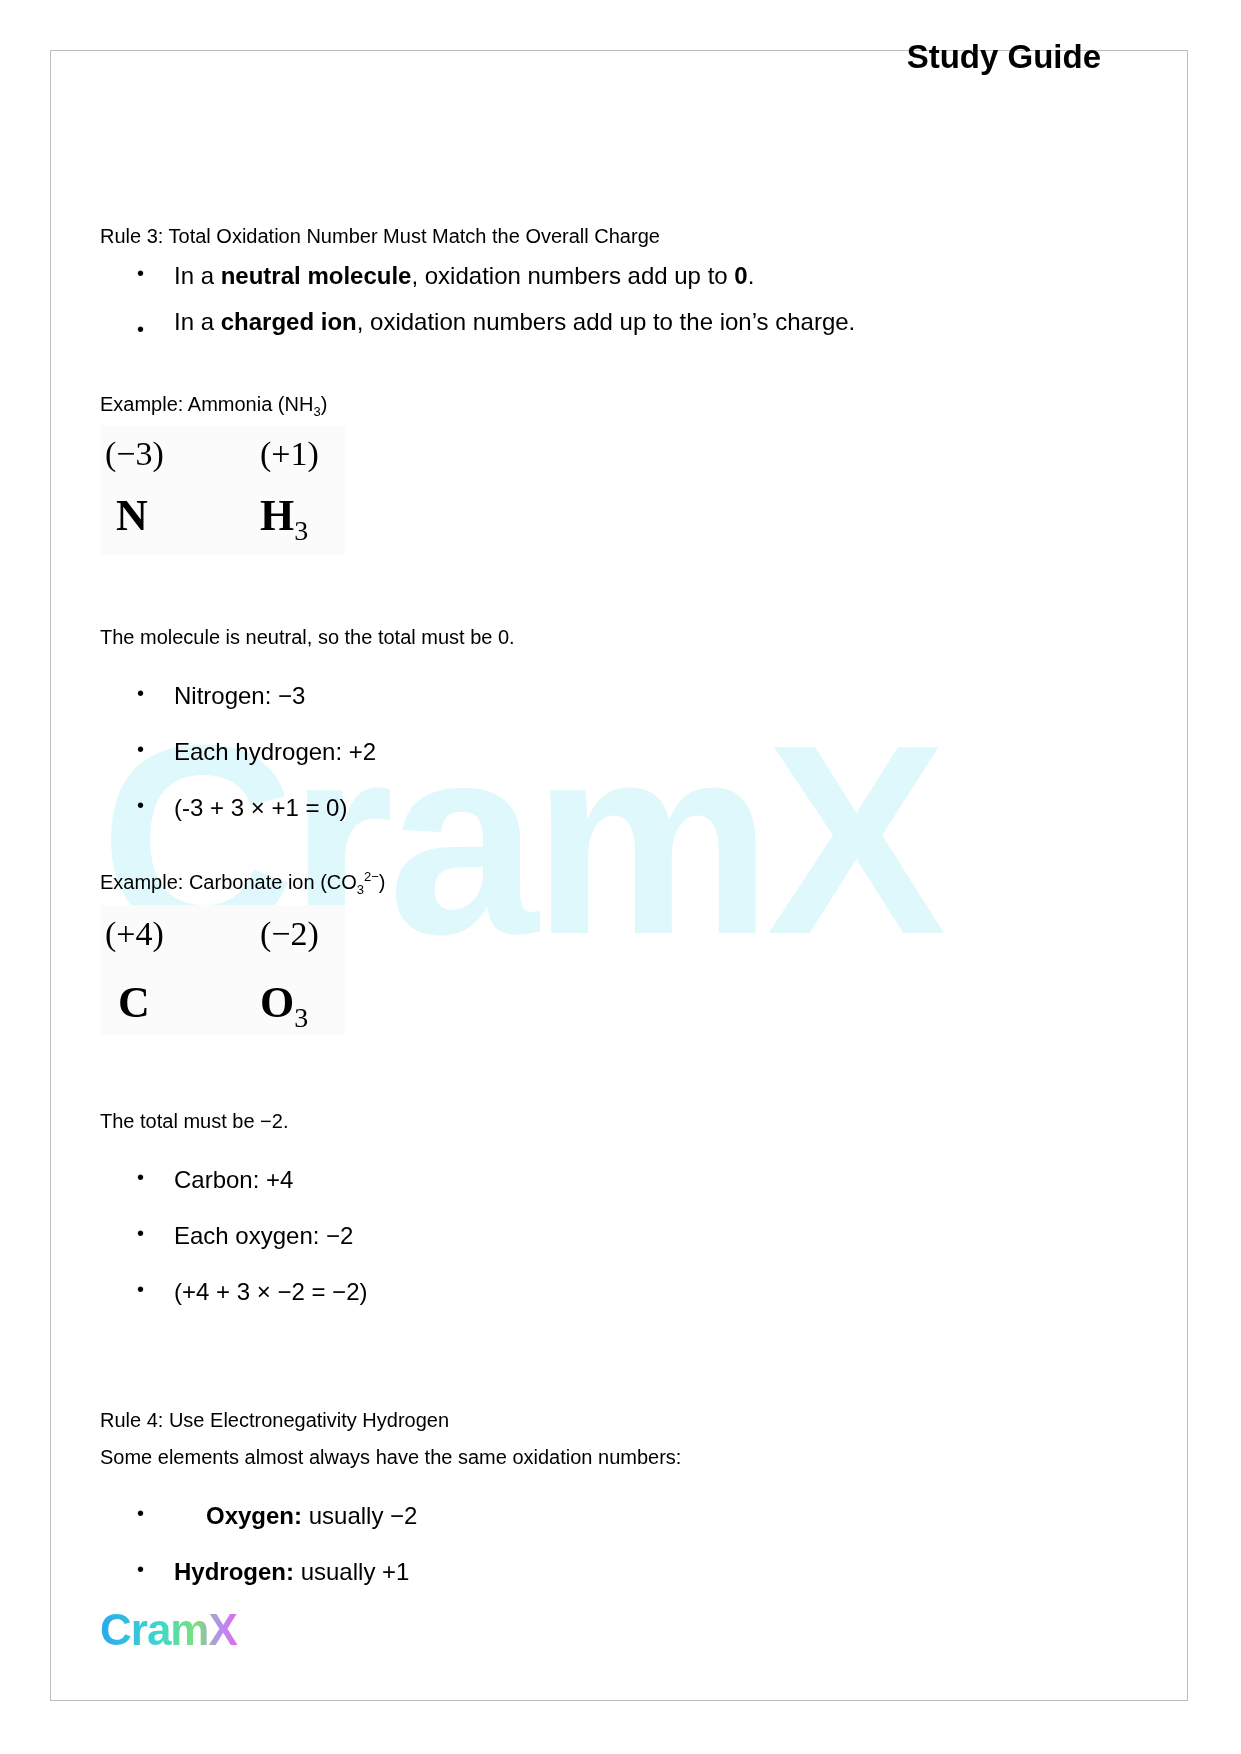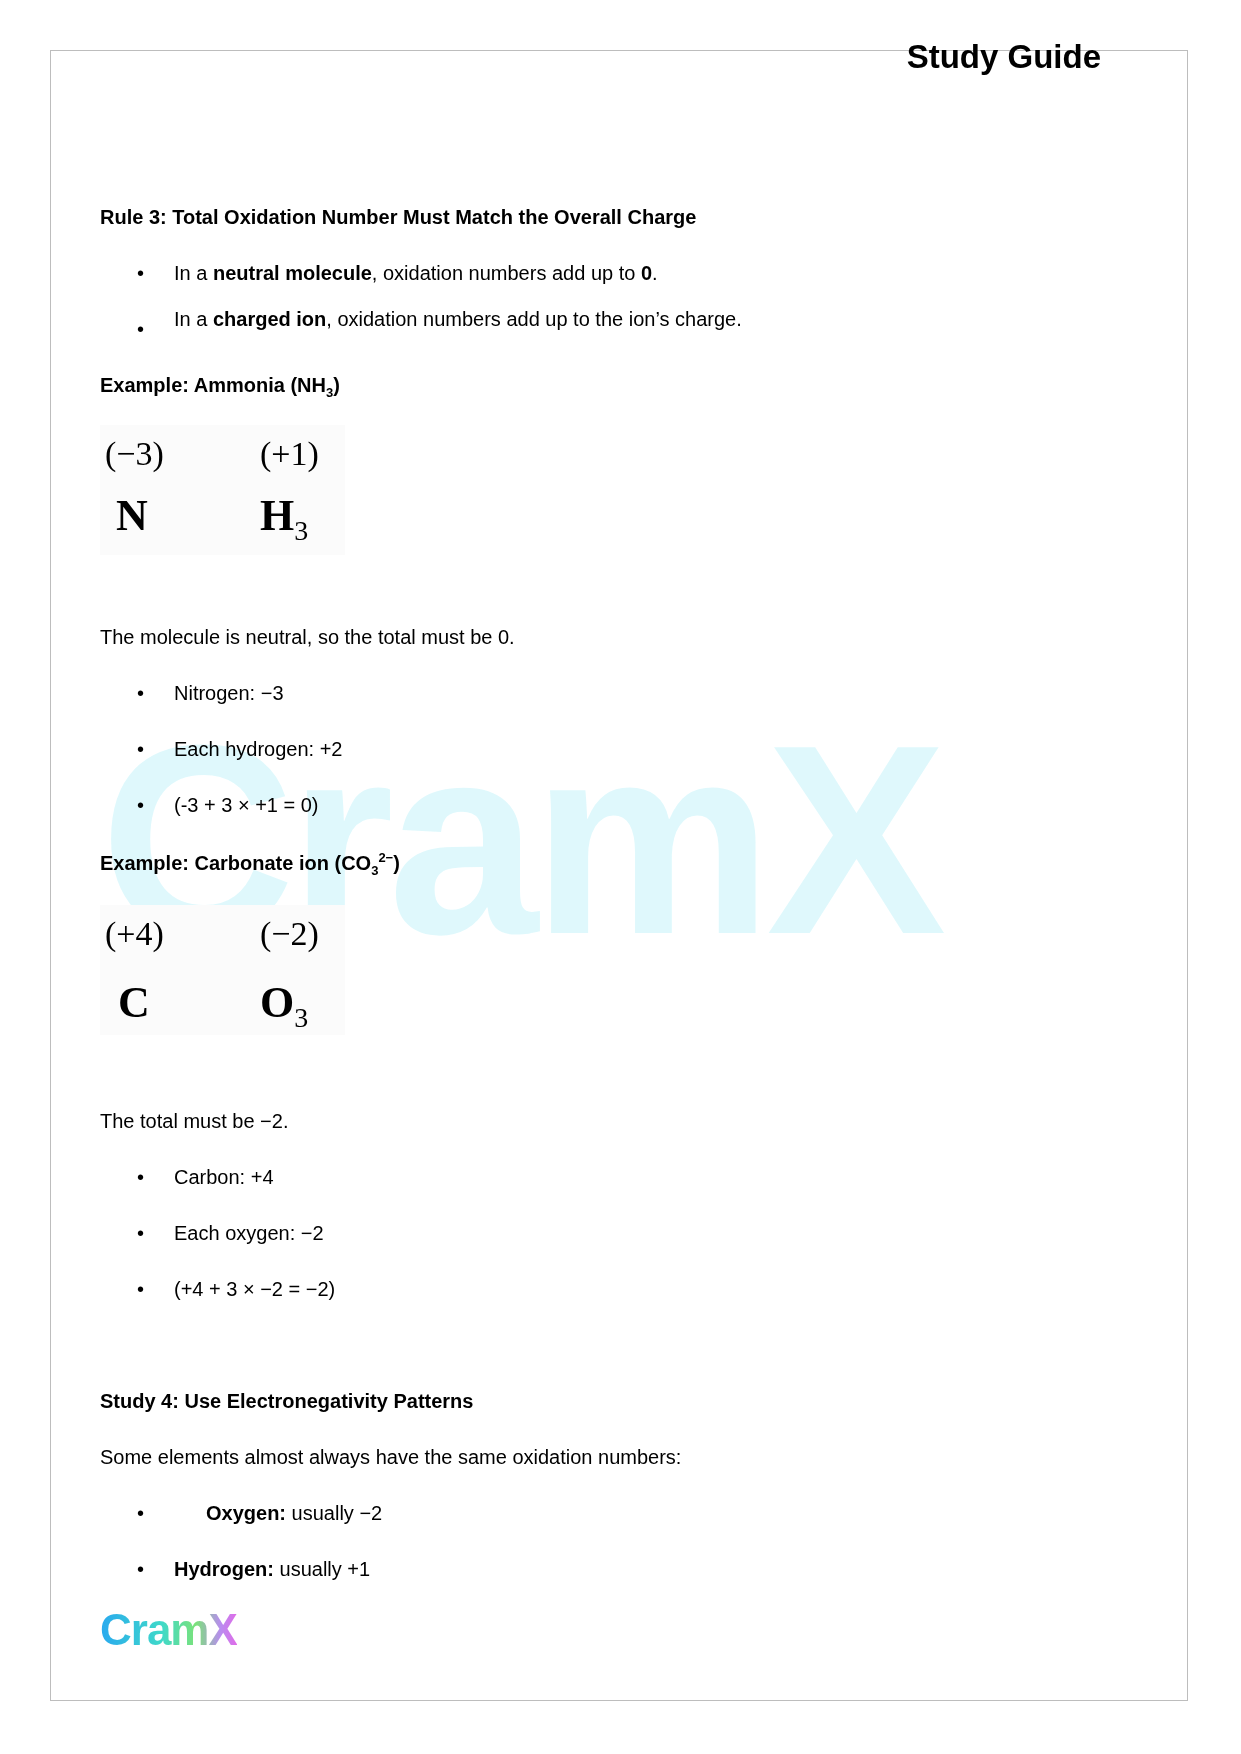--- a/index.html
+++ b/index.html
@@ -2,23 +2,23 @@
 <html><head>
   <meta charset="utf-8">
   <style>
     html, body { margin: 0; padding: 0; background: #ffffff; }
     body { width: 1241px; height: 1754px; position: relative; overflow: hidden;
            font-family: "Liberation Sans", sans-serif; color: #000; }
     .page { position: absolute; left: 50px; top: 50px; width: 1138px; height: 1651px;
             border: 1.5px solid #bdbdbd; box-sizing: border-box; background: #fff; }
     .title { position: absolute; right: 140px; top: 38px; font-size: 33px; font-weight: bold; margin-left: 24px; }
     .abs { position: absolute; left: 100px; font-size: 20px; white-space: nowrap; }
-    .h { font-weight: bold; }
+    .h { font-weight: normal; margin-top: 19px; }
     .bullet { position: absolute; left: 137px; font-size: 20px; }
-    .btext { position: absolute; left: 174px; font-size: 20px; white-space: nowrap; }
+    .btext { position: absolute; left: 174px; font-size: 24px; white-space: nowrap; }
     b { font-weight: bold; }
     sub, sup { font-size: 13px; }
     .ox-box { position: absolute; left: 100px; width: 245px; height: 130px; background: #fbfbfb; }
     .ox { position: absolute; font-family: "Liberation Serif", serif; font-size: 34px; }
     .el { position: absolute; font-family: "Liberation Serif", serif; font-size: 44px; font-weight: bold; }
     .el sub { font-size: 28px; font-weight: normal; }
     .watermark { position: absolute; left: 100px; top: 705px; width: 1000px; height: 260px;
                  pointer-events: none; }
     .wm-letters { position: absolute; font-family: "Liberation Sans", sans-serif; font-weight: bold;
                   font-size: 270px; line-height: 1; letter-spacing: -6px; }
@@ -75,21 +75,21 @@
 
 <div class="abs" style="top:1110px;">The total must be −2.</div>
 
 <span class="bullet" style="top:1166px;">•</span>
 <div class="btext" style="top:1166px;">Carbon: +4</div>
 <span class="bullet" style="top:1222px;">•</span>
 <div class="btext" style="top:1222px;">Each oxygen: −2</div>
 <span class="bullet" style="top:1278px;">•</span>
 <div class="btext" style="top:1278px;">(+4 + 3 × −2 = −2)</div>
 
-<div class="abs h" style="top:1390px;">Study 4: Use Electronegativity Patterns</div>
+<div class="abs h" style="top:1390px;">Rule 4: Use Electronegativity Hydrogen</div>
 <div class="abs" style="top:1446px;">Some elements almost always have the same oxidation numbers:</div>
 
 <span class="bullet" style="top:1502px;">•</span>
 <div class="btext" style="top:1502px;margin-left:32px;"><b>Oxygen:</b><span> usually −2</span></div>
 <span class="bullet" style="top:1558px;">•</span>
 <div class="btext" style="top:1558px;"><b>Hydrogen:</b><span> usually +1</span></div>
 
 <div class="logo" style="top:1605px;">CramX</div>
 
 </body></html>

